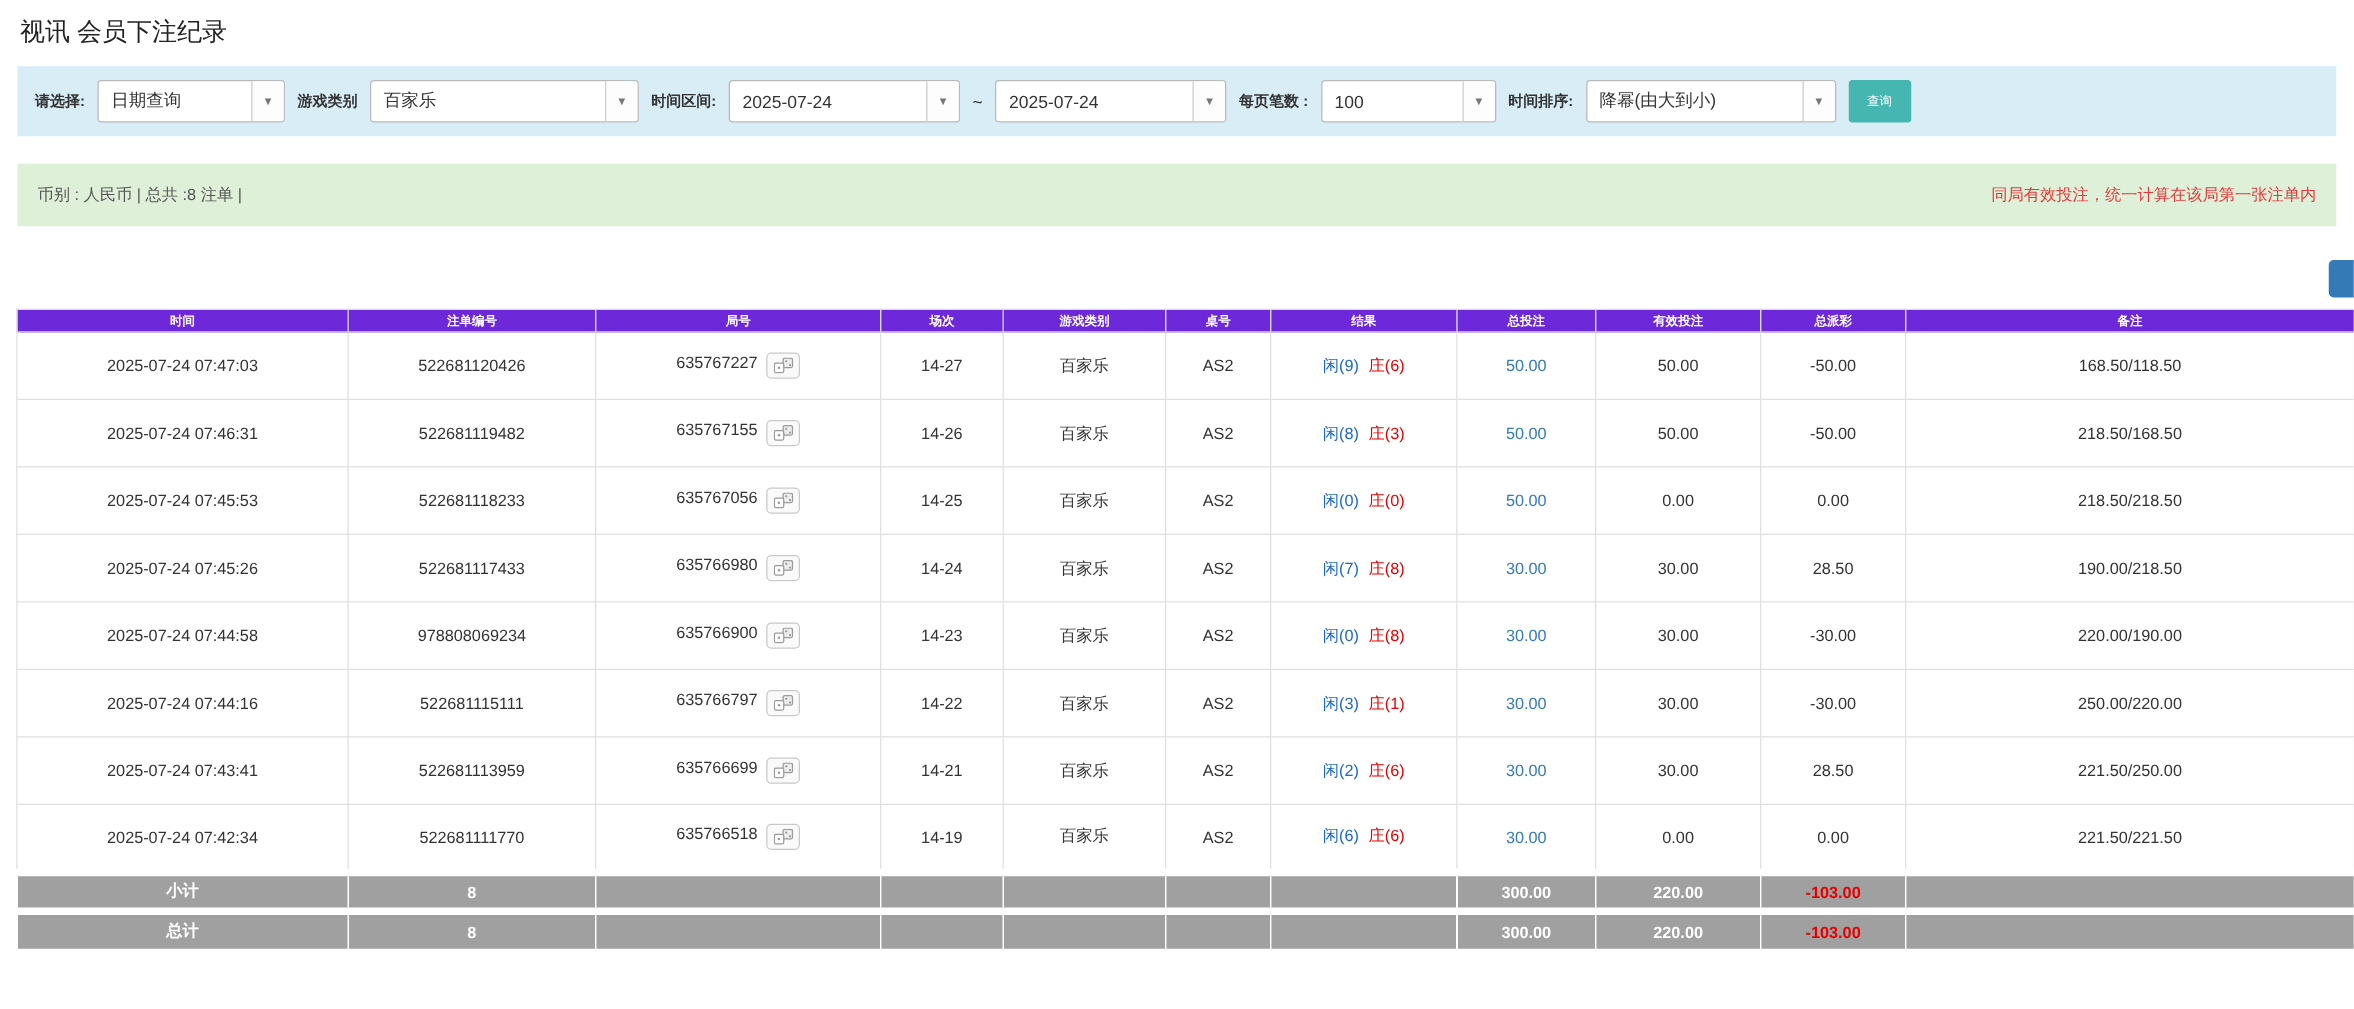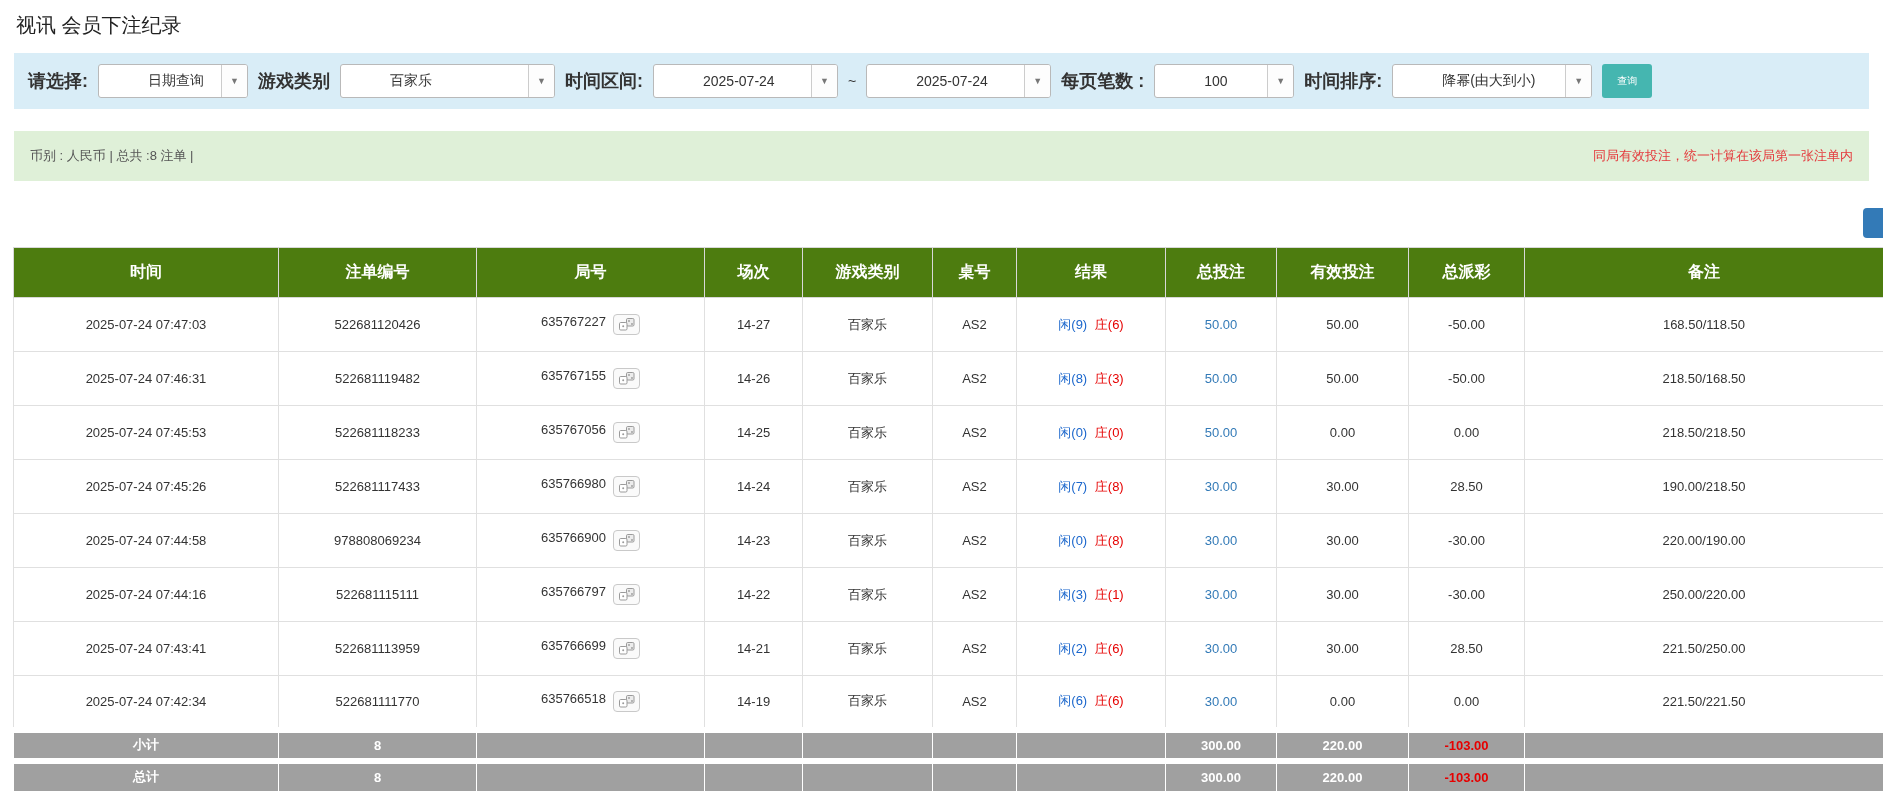--- a/index.html
+++ b/index.html
@@ -20,35 +20,34 @@
   .filter-bar {
     margin: 14px 14px 0 14px;
     height: 56px;
     background: #d9edf7;
     display: flex;
     align-items: center;
     gap: 10px;
     padding: 0 14px;
   }
   .f-label {
-    font-size: 18px;
+    font-size: 12px;
     font-weight: bold;
     color: #333;
     white-space: nowrap;
   }
   .combo {
     display: flex;
     align-items: stretch;
     background: #fff;
     border: 1px solid #b9b9b9;
     border-radius: 3px;
     height: 34px;
     overflow: hidden;
     flex: 0 0 auto;
-    padding-left: 39px;
   }
   .combo .val {
     flex: 1;
     display: flex;
     align-items: center;
     padding: 0 10px;
     font-size: 14px;
     color: #333;
     white-space: nowrap;
   }
@@ -106,25 +105,25 @@
   }
   
   .bet-table {
     margin: 66px 0 0 13px;
     width: 1870px;
     border-collapse: collapse;
     table-layout: fixed;
     font-size: 13px;
   }
   .bet-table th {
-    background: #4d7c0f;
+    background: #6d28d9;
     color: #fff;
     font-weight: bold;
-    font-size: 16px;
-    height: 50px;
+    font-size: 10px;
+    height: 18px;
     text-align: center;
     border: 1px solid #d8d8d8;
   }
   .bet-table td {
     background: #fff;
     border: 1px solid #e0e0e0;
     height: 54px;
     text-align: center;
     color: #333;
     overflow: hidden;

